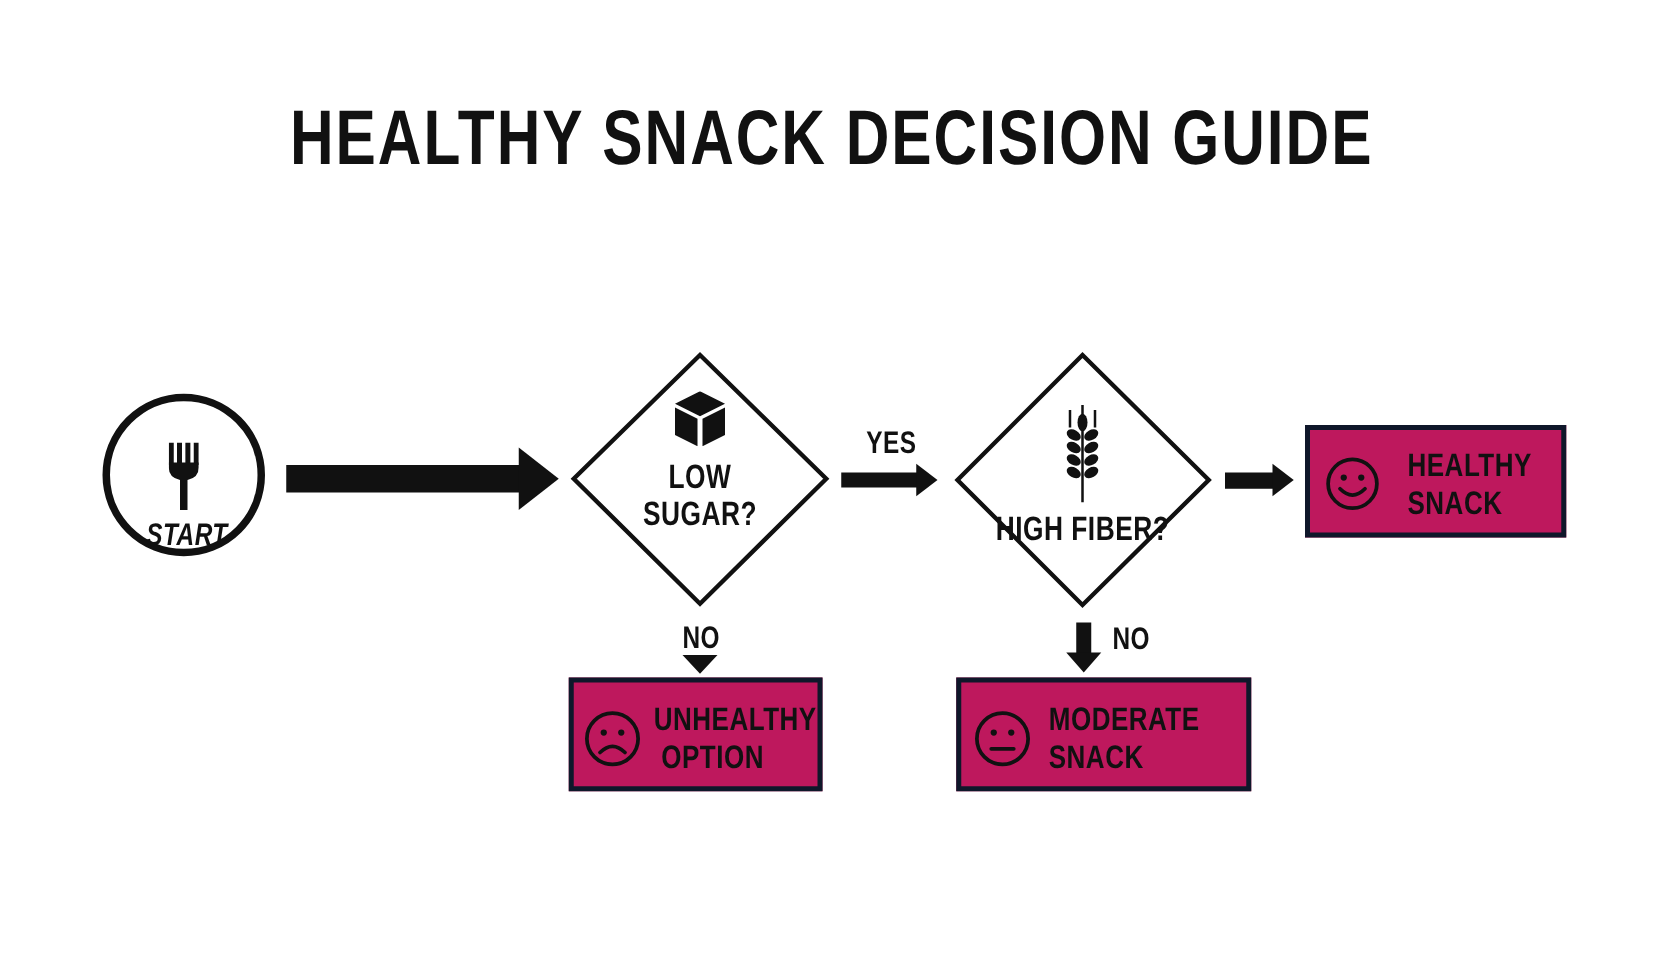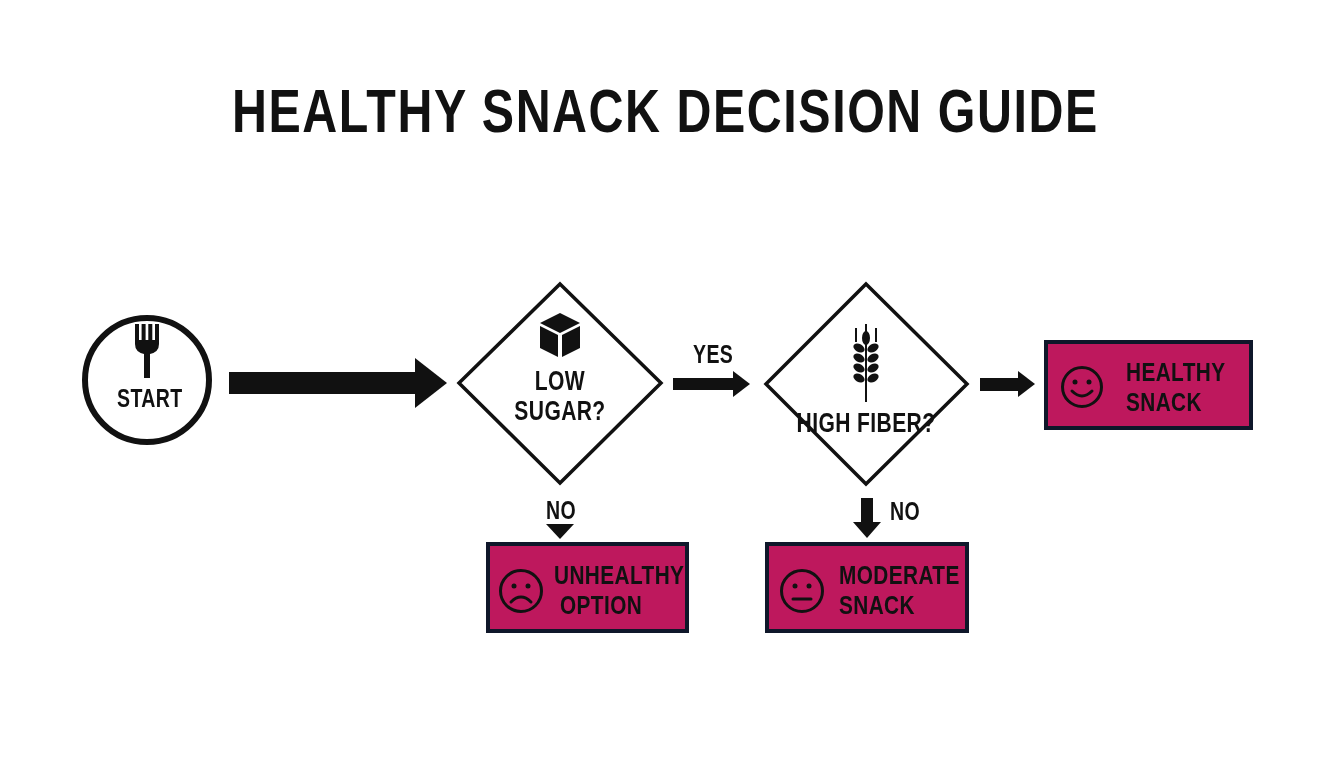--- a/index.html
+++ b/index.html
@@ -51,21 +51,21 @@
   </g>
 
   <polygon points="546,524 574,524 560,539" fill="#111"></polygon>
 
   <g>
     <rect x="861" y="498" width="12" height="26" fill="#111"></rect>
     <polygon points="853,522 881,522 867,538" fill="#111"></polygon>
   </g>
 </svg>
 
-<div class="abs" style="left:85px;top:306px;width:124px;height:124px;border-radius:50%;">
+<div class="abs" style="left:85px;top:336px;width:124px;height:124px;border-radius:50%;font-style:italic;">
   <svg class="abs" style="left:50px;top:18px;" width="24" height="54" viewBox="0 0 24 54">
     <rect x="0" y="0" width="4" height="18" fill="#111"></rect>
     <rect x="6.6" y="0" width="4" height="18" fill="#111"></rect>
     <rect x="13.3" y="0" width="4" height="18" fill="#111"></rect>
     <rect x="20" y="0" width="4" height="18" fill="#111"></rect>
     <path d="M0 16 H24 V20 Q24 28 15 30 V54 H9 V30 Q0 28 0 20 Z" fill="#111"></path>
   </svg>
   <div class="label" style="left:32px;top:78px;font-size:25px;transform-origin:left top;">START</div>
 </div>
 
@@ -105,34 +105,34 @@
     <circle cx="15" cy="17" r="2.5" fill="#111"></circle>
     <circle cx="29" cy="17" r="2.5" fill="#111"></circle>
     <path d="M12 26 Q22 36 32 26" fill="none" stroke="#111" stroke-width="3" stroke-linecap="round"></path>
   </svg>
   <div class="txt" style="left:78px;top:13px;">HEALTHY</div>
   <div class="txt" style="left:78px;top:43px;">SNACK</div>
 </div>
 
 <div class="label" style="left:546px;top:496px;font-size:25px;transform-origin:left top;">NO</div>
 
-<div class="box" style="left:455px;top:542px;width:203px;height:91px;margin-left:31px;">
+<div class="box" style="left:455px;top:542px;width:203px;height:91px;">
   <svg class="face" style="left:8px;top:22px;" width="46" height="46" viewBox="0 0 46 46">
     <circle cx="23" cy="23" r="20.5" fill="none" stroke="#111" stroke-width="3"></circle>
     <circle cx="16" cy="18" r="2.5" fill="#111"></circle>
     <circle cx="30" cy="18" r="2.5" fill="#111"></circle>
     <path d="M13 34 Q23 24 33 34" fill="none" stroke="#111" stroke-width="3" stroke-linecap="round"></path>
   </svg>
   <div class="txt" style="left:64px;top:14px;">UNHEALTHY</div>
   <div class="txt" style="left:70px;top:44px;">OPTION</div>
 </div>
 
 <div class="label" style="left:890px;top:497px;font-size:25px;transform-origin:left top;">NO</div>
 
-<div class="box" style="left:765px;top:542px;width:204px;height:91px;padding-left:48px;">
+<div class="box" style="left:765px;top:542px;width:236px;height:91px;padding-left:48px;">
   <svg class="face" style="left:10px;top:22px;" width="46" height="46" viewBox="0 0 46 46">
     <circle cx="23" cy="23" r="20.5" fill="none" stroke="#111" stroke-width="3"></circle>
     <circle cx="16" cy="18" r="2.5" fill="#111"></circle>
     <circle cx="30" cy="18" r="2.5" fill="#111"></circle>
     <line x1="14" y1="31" x2="32" y2="31" stroke="#111" stroke-width="3" stroke-linecap="round"></line>
   </svg>
   <div class="txt" style="left:70px;top:14px;">MODERATE</div>
   <div class="txt" style="left:70px;top:44px;">SNACK</div>
 </div>
 

